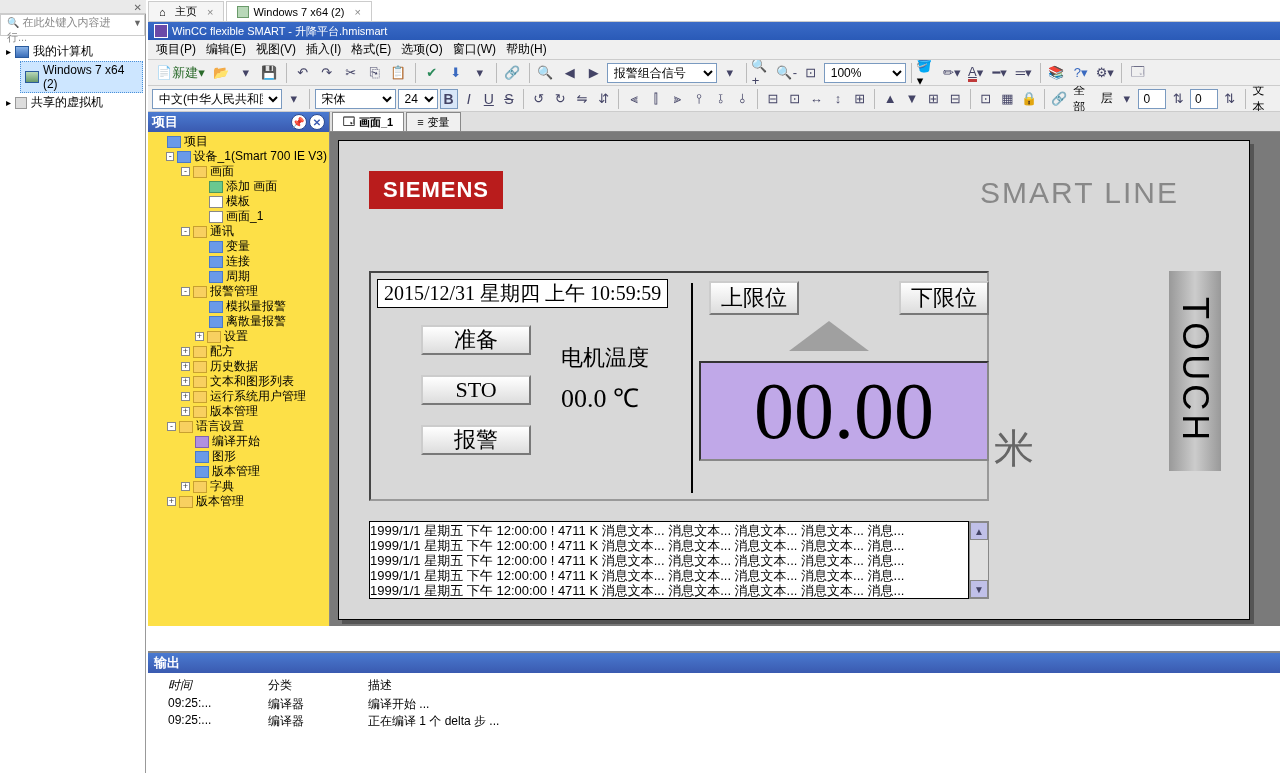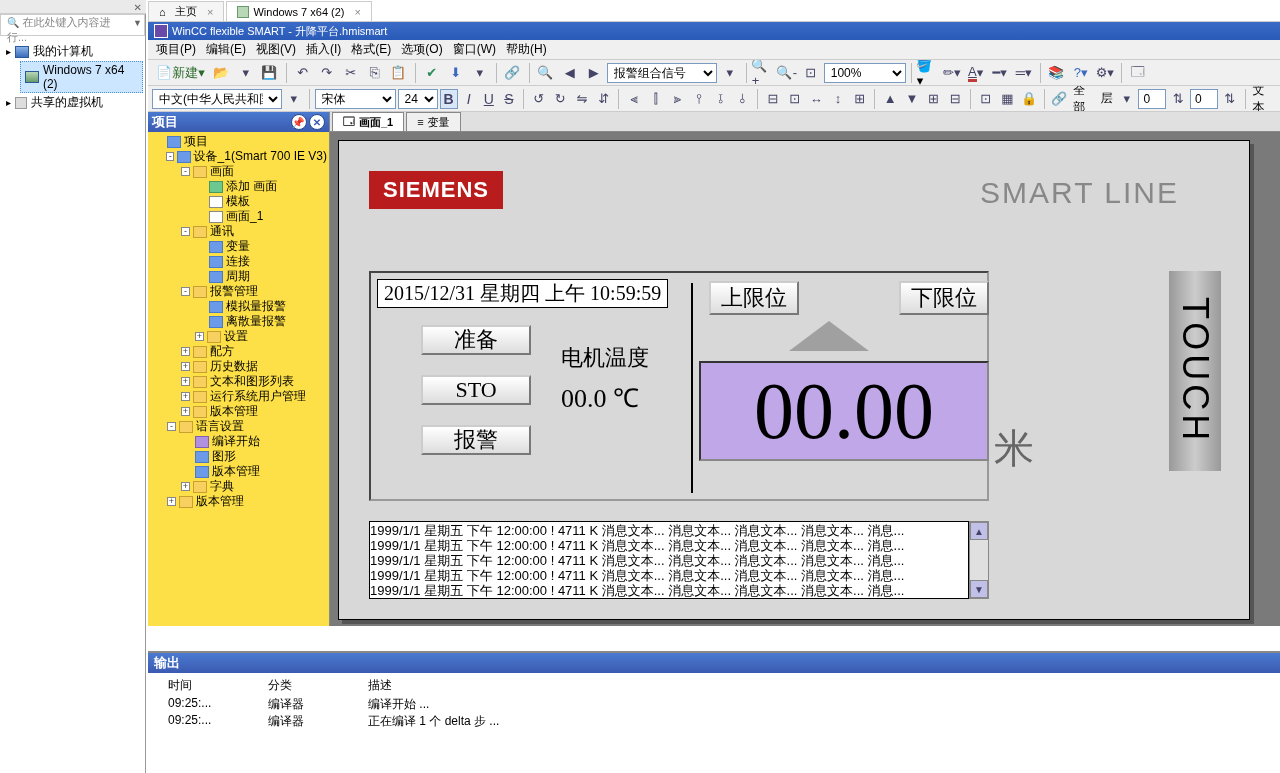--- a/index.html
+++ b/index.html
@@ -486,21 +486,21 @@
       </div>
     </div>
   </div>
 
   <div class="output">
     <div class="out-head">
       <span>输出</span>
     </div>
     <div class="out-body">
       <div class="out-hdr">
-        <span style="width:60px;">时间</span>
+        <span style="width:60px;font-style:italic;">时间</span>
         <span style="width:60px;">分类</span>
         <span>描述</span>
       </div>
       <div class="out-row">
         <span>09:25:...</span>
         <span>编译器</span>
         <span>编译开始 ...</span>
       </div>
       <div class="out-row">
         <span>09:25:...</span>

